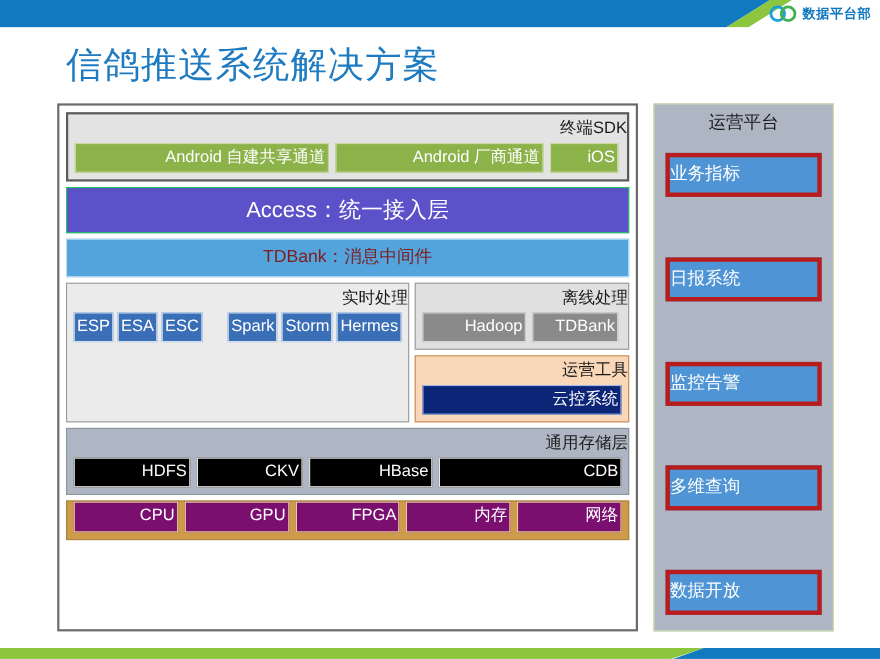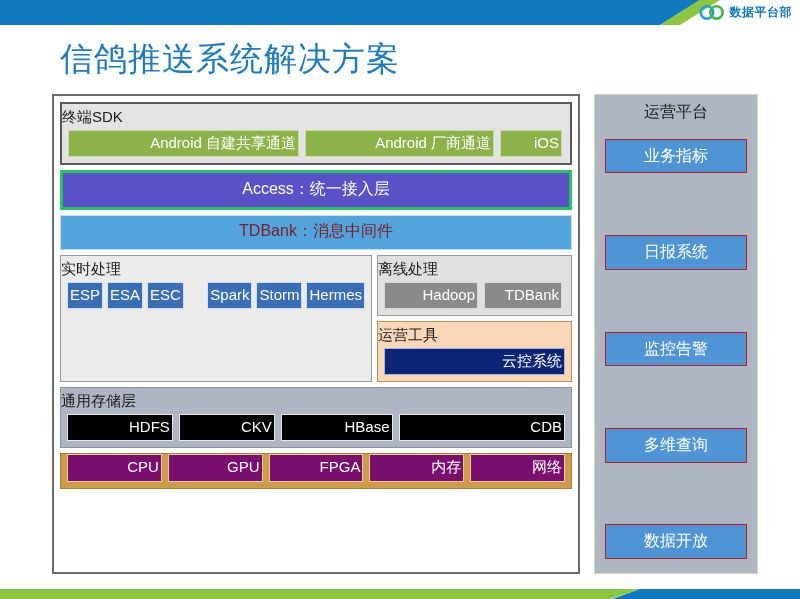--- a/index.html
+++ b/index.html
@@ -81,21 +81,21 @@
     background: #ffffff;
     box-sizing: border-box;
     padding: 6px;
   }
 
   .band {
     box-sizing: border-box;
     margin-bottom: 5px;
   }
   .band-title {
-    text-align: left;
+    text-align: right;
     font-size: 15px;
     color: #1a1a1a;
     padding: 5px 0 4px 0;
     line-height: 1.1;
   }
   .chip-row {
     display: flex;
     gap: 6px;
     padding: 0 6px 6px 6px;
     box-sizing: border-box;
@@ -121,23 +121,23 @@
   .chip-green {
     background: #8cb24a;
     color: #ffffff;
     border: 1px solid #c8dba0;
   }
 
   
   .access-band {
     background: #5b51c9;
     color: #ffffff;
-    border: 3px solid #22c55e;
+    border: 1px solid #22c55e;
     text-align: center;
-    font-size: 16px;
+    font-size: 20px;
     padding: 6px 0 7px 0;
   }
 
   
   .tdbank-band {
     background: #53a3dd;
     color: #7f1d1d;
     border: 1px solid #bcdcf2;
     text-align: center;
     font-size: 16px;
@@ -257,22 +257,22 @@
     display: flex;
     flex-direction: column;
     justify-content: space-between;
     padding-bottom: 4px;
   }
   .ops-item {
     box-sizing: border-box;
     width: 100%;
     background: #4f94d4;
     color: #ffffff;
-    border: 1px solid #b91c1c;
-    text-align: center;
+    border: 4px solid #b91c1c;
+    text-align: left;
     font-size: 16px;
     padding: 7px 0 8px 0;
     line-height: 1.1;
     white-space: nowrap;
   }
 
   
   .footer {
     position: absolute;
     left: 0;

